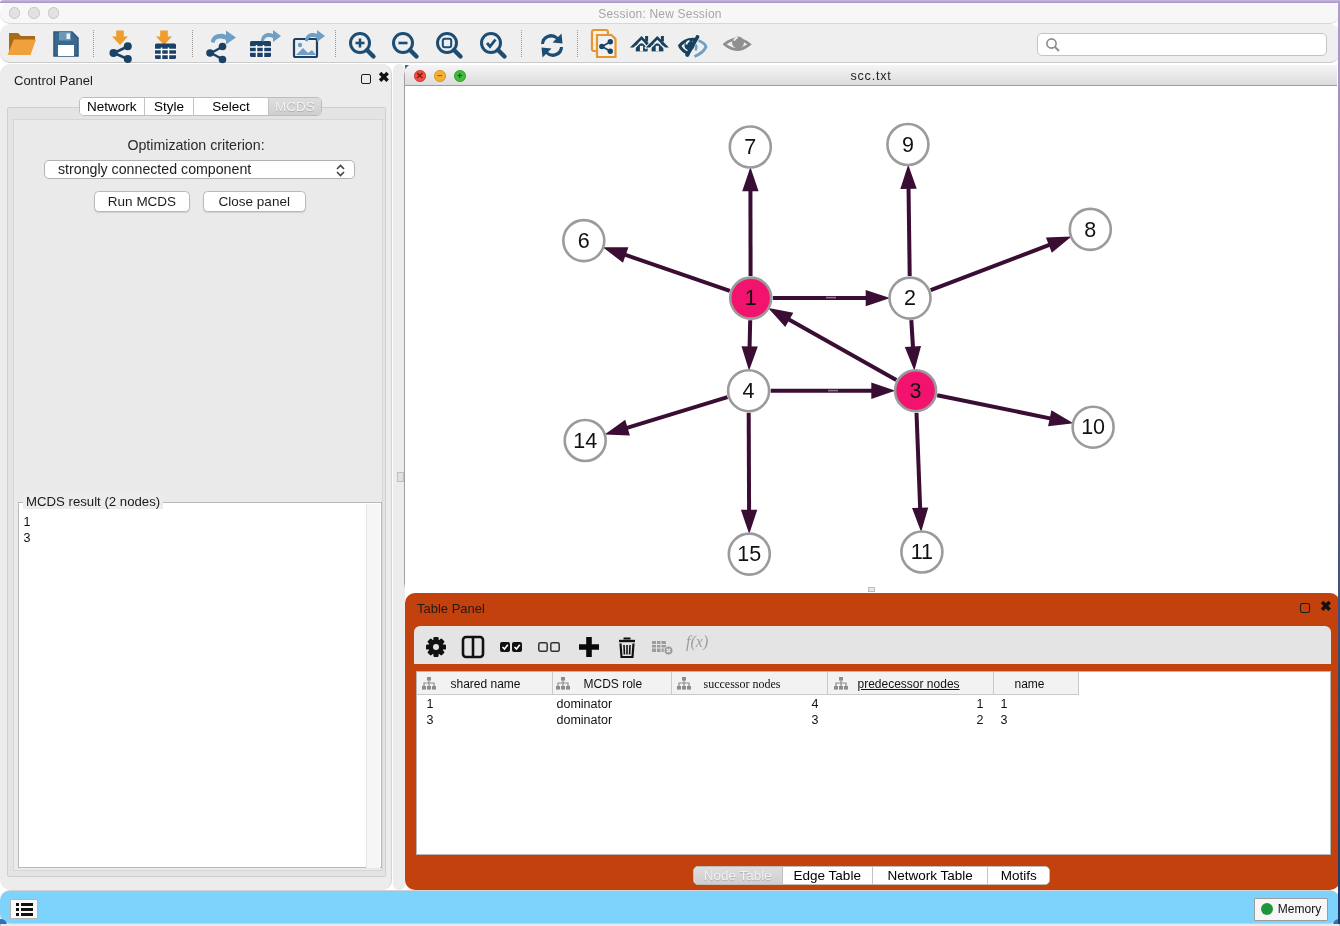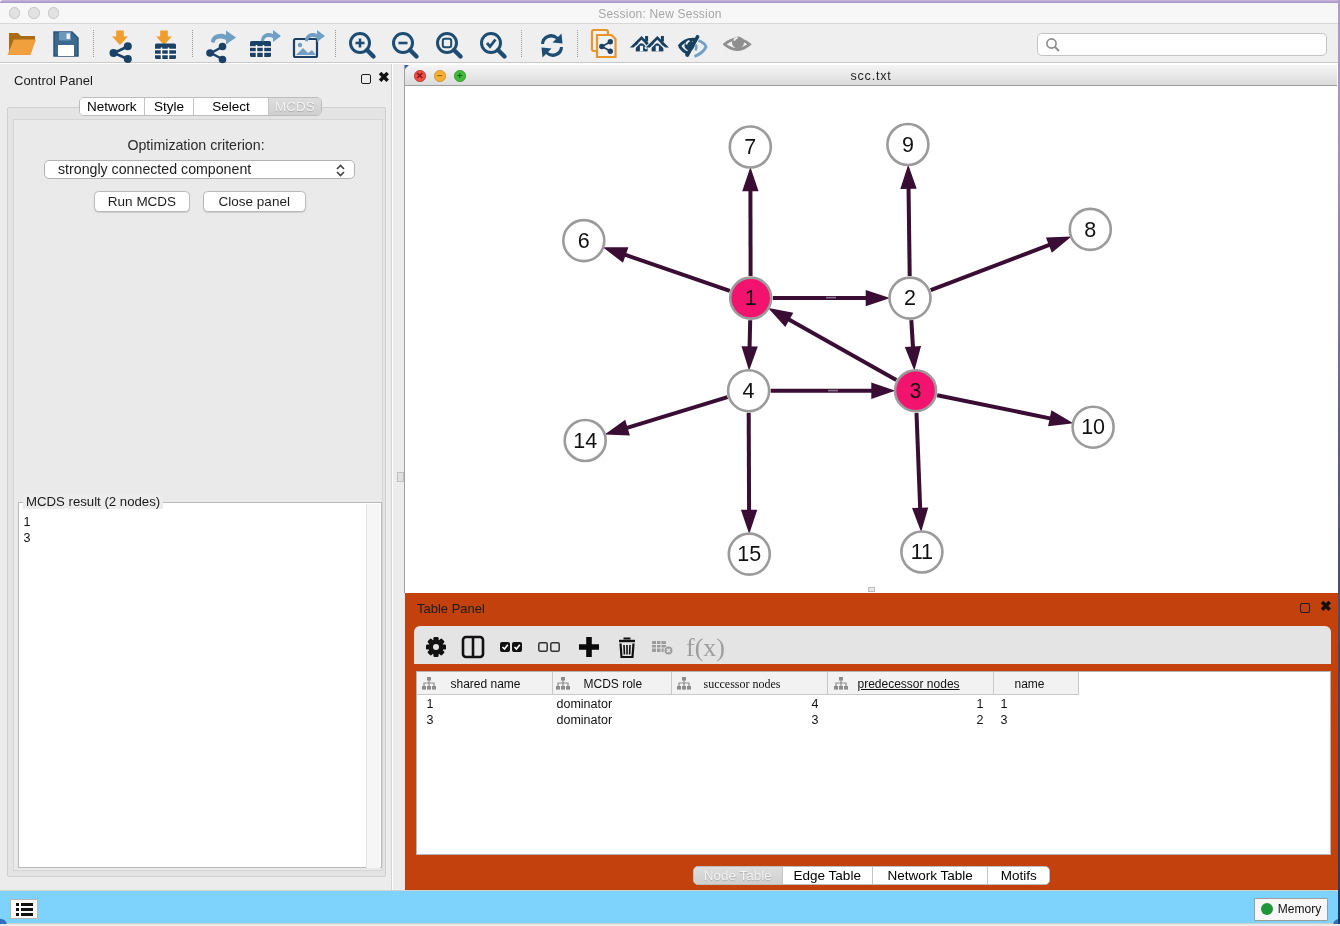--- a/index.html
+++ b/index.html
@@ -1,17 +1,17 @@
 <!DOCTYPE html>
 <html><head><meta charset="utf-8">
 <style>
 * { margin:0; padding:0; box-sizing:border-box; }
 html,body { width:1340px; height:926px; background:#fff; overflow:hidden; }
 body { font-family:"Liberation Sans", sans-serif; position:relative; }
-.abs { position:absolute; }
+.abs { position:absolute;border-radius:10px; }
 
 
 #purpletop { left:0; top:0; width:1340px; height:3px; background:linear-gradient(#c9badd,#a691c5); border-radius:9px 9px 0 0; }
 #rightedge { right:0; top:0; width:2px; height:926px; background:linear-gradient(#b19dce 0%,#9b88bd 22%,#5e5b85 48%,#2e4a75 75%,#1d3a6b 100%); }
 #titlebar { left:0; top:2px; width:1340px; height:21.5px; background:#f7f7f7; border-bottom:1px solid #d8d8d8; }
 .tl { position:absolute; top:5px; width:11.5px; height:11.5px; border-radius:50%; background:#e2e2e2; border:1px solid #c6c6c6; }
 #wtitle { position:absolute; top:4.5px; left:0; width:1320px; text-align:center; font-size:12px; letter-spacing:0.2px; color:#a5a5a5; }
 
 
 #toolbar { left:0; top:24px; width:1340px; height:39px; background:#efefef; border-bottom:1px solid #c9c9c9; }
@@ -356,21 +356,21 @@
         <rect x="2" y="7" width="14" height="11" rx="1" fill="#9c9c9c"></rect>
         <g stroke="#e4e4e4" stroke-width="1">
           <line x1="2" y1="10.5" x2="16" y2="10.5"></line>
           <line x1="2" y1="14" x2="16" y2="14"></line>
           <line x1="6.5" y1="7" x2="6.5" y2="18"></line>
           <line x1="11" y1="7" x2="11" y2="18"></line>
         </g>
         <circle cx="18.5" cy="16.5" r="4.5" fill="#9c9c9c" stroke="#e4e4e4" stroke-width="1"></circle>
         <path d="M16.8 14.8 L20.2 18.2 M20.2 14.8 L16.8 18.2" stroke="#e4e4e4" stroke-width="1.4"></path>
       </svg>
-      <div style="position:absolute;left:272px;top:7px;font-family:'Liberation Serif',serif;font-size:26px;color:#9e9e9e;text-align:right;">f(x)</div>
+      <div style="position:absolute;left:272px;top:7px;font-family:'Liberation Serif',serif;font-style:italic;font-size:16px;color:#9e9e9e;text-align:right;">f(x)</div>
     </div>
   <div id="tp-table">
     <div class="thead" style="left:0; width:135px;"></div>
     <div class="thead" style="left:135px; width:119px;"></div>
     <div class="thead" style="left:254px; width:156px;"></div>
     <div class="thead" style="left:410px; width:166px;"></div>
     <div class="thead" style="left:576px; width:85px;"></div>
     <div class="thsep" style="left:135px"></div>
     <div class="thsep" style="left:254px"></div>
     <div class="thsep" style="left:410px"></div>

